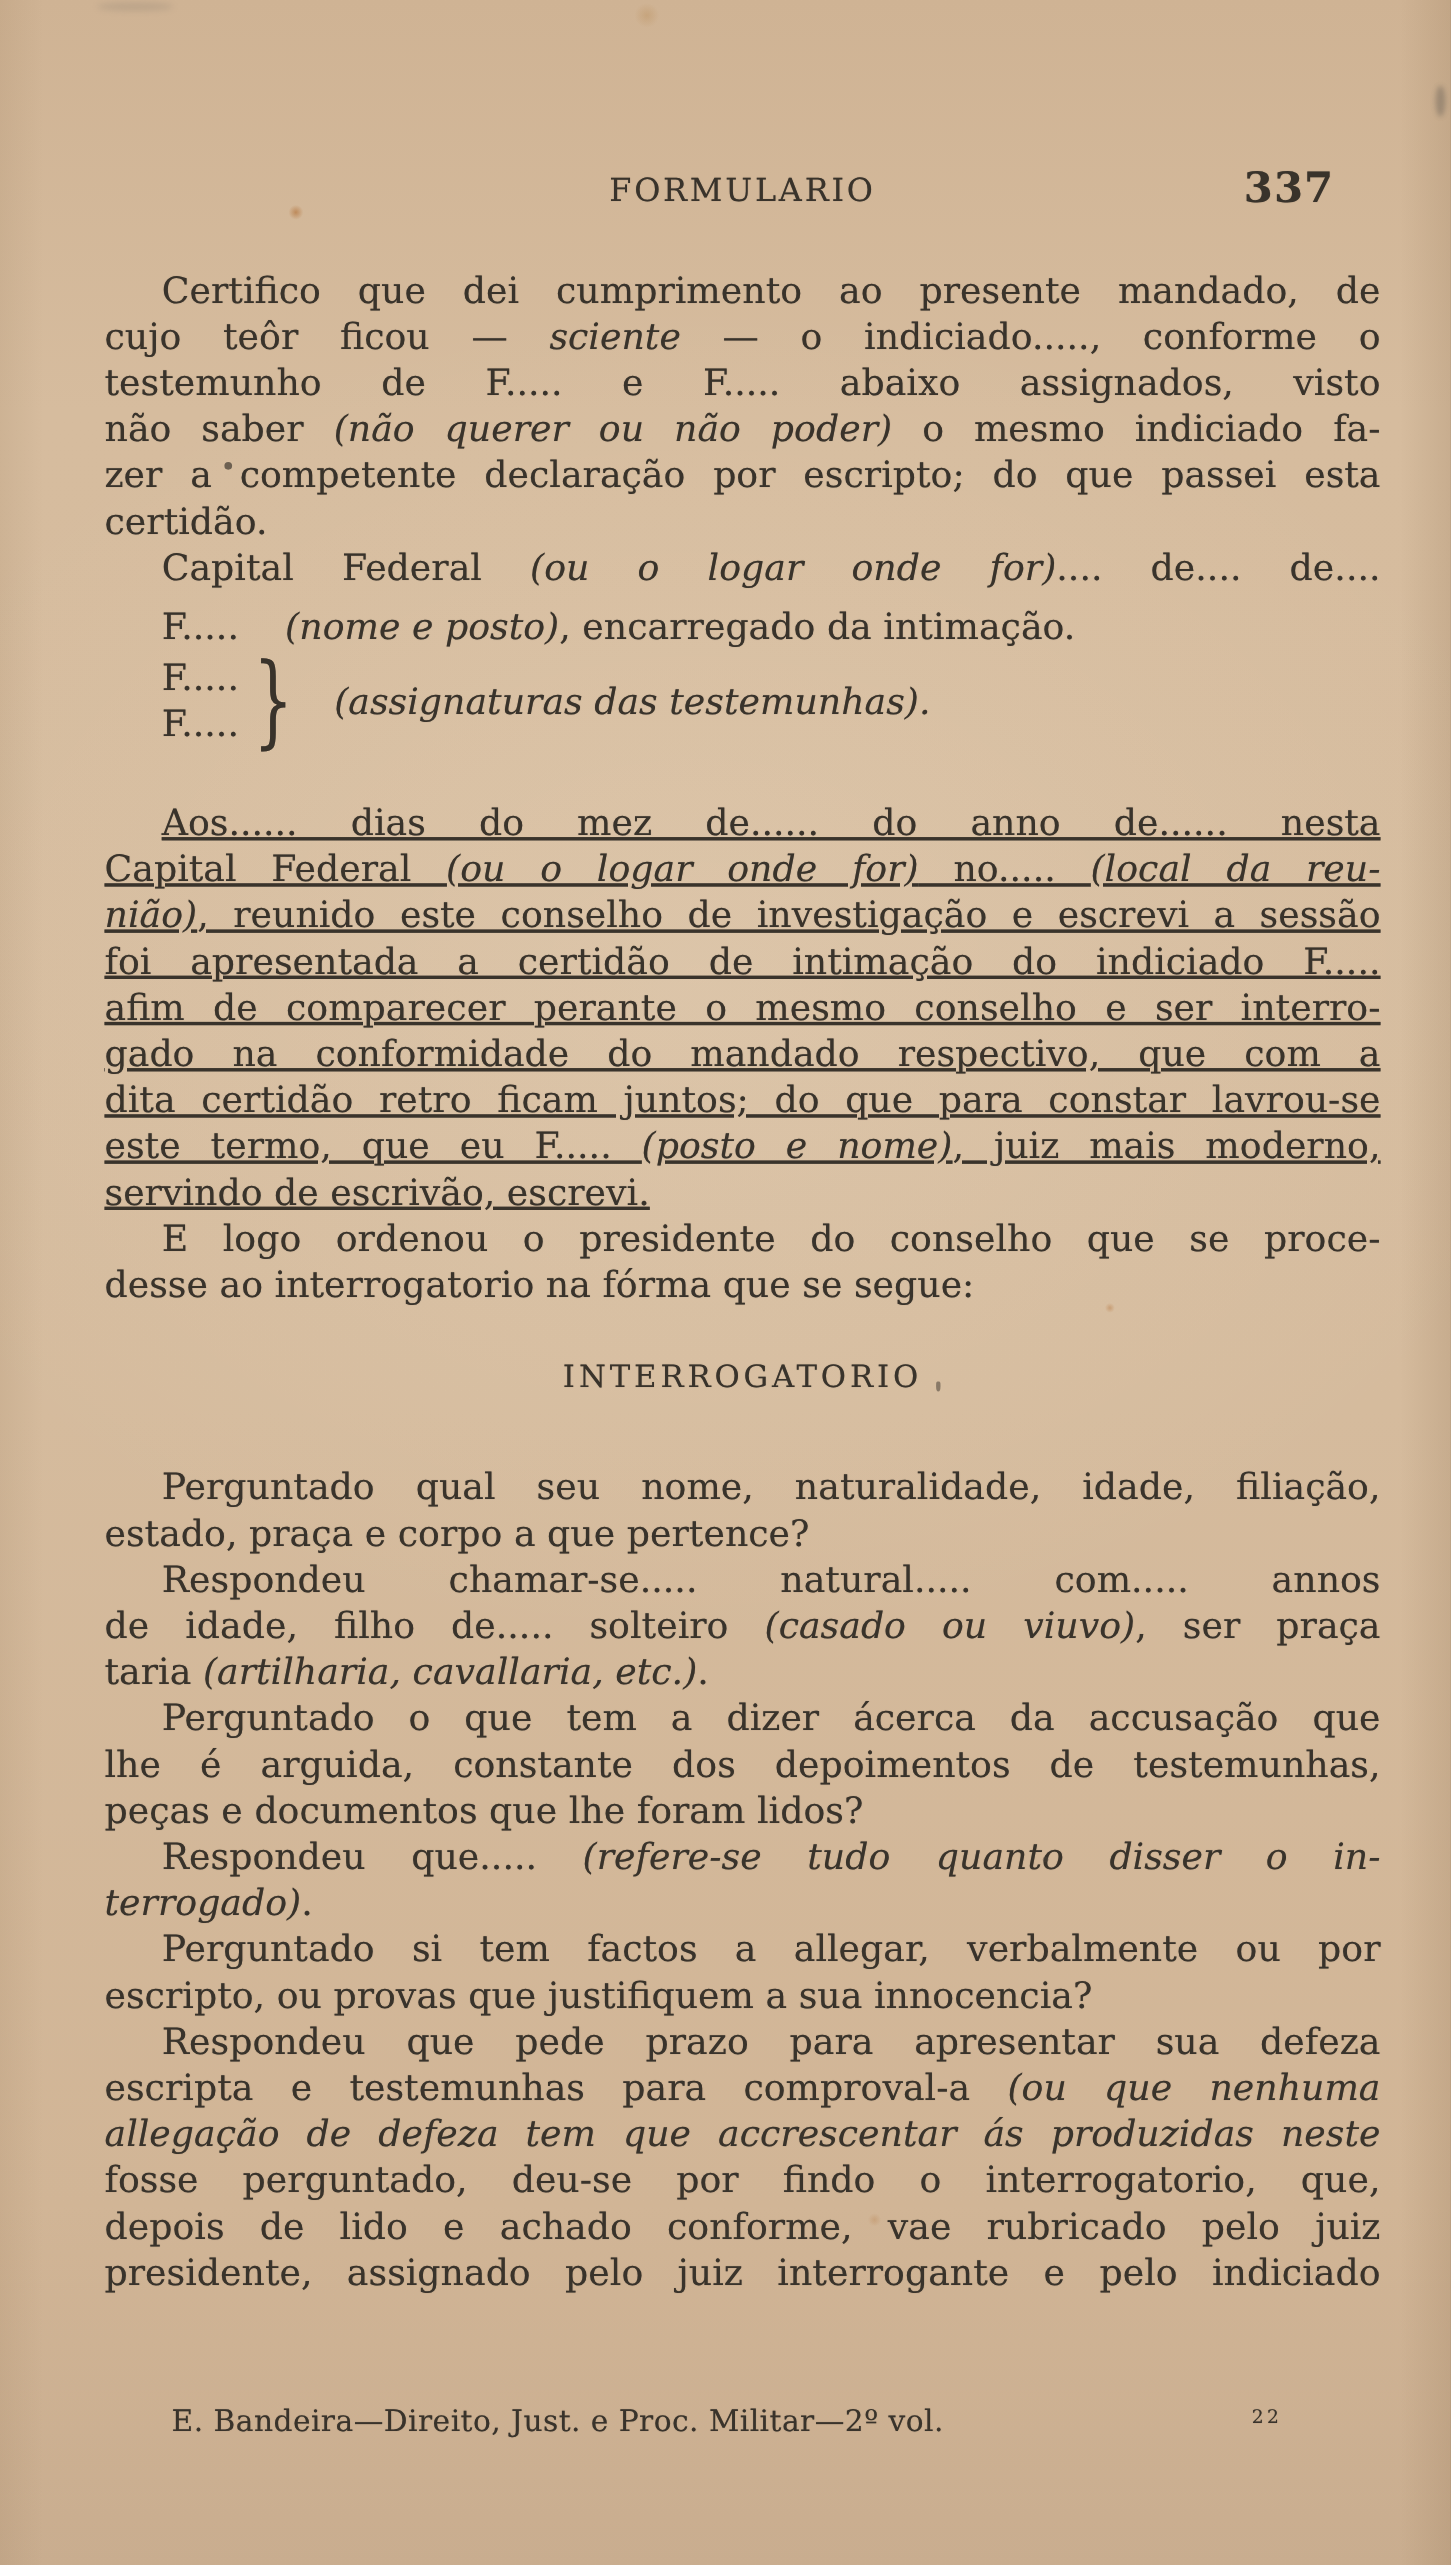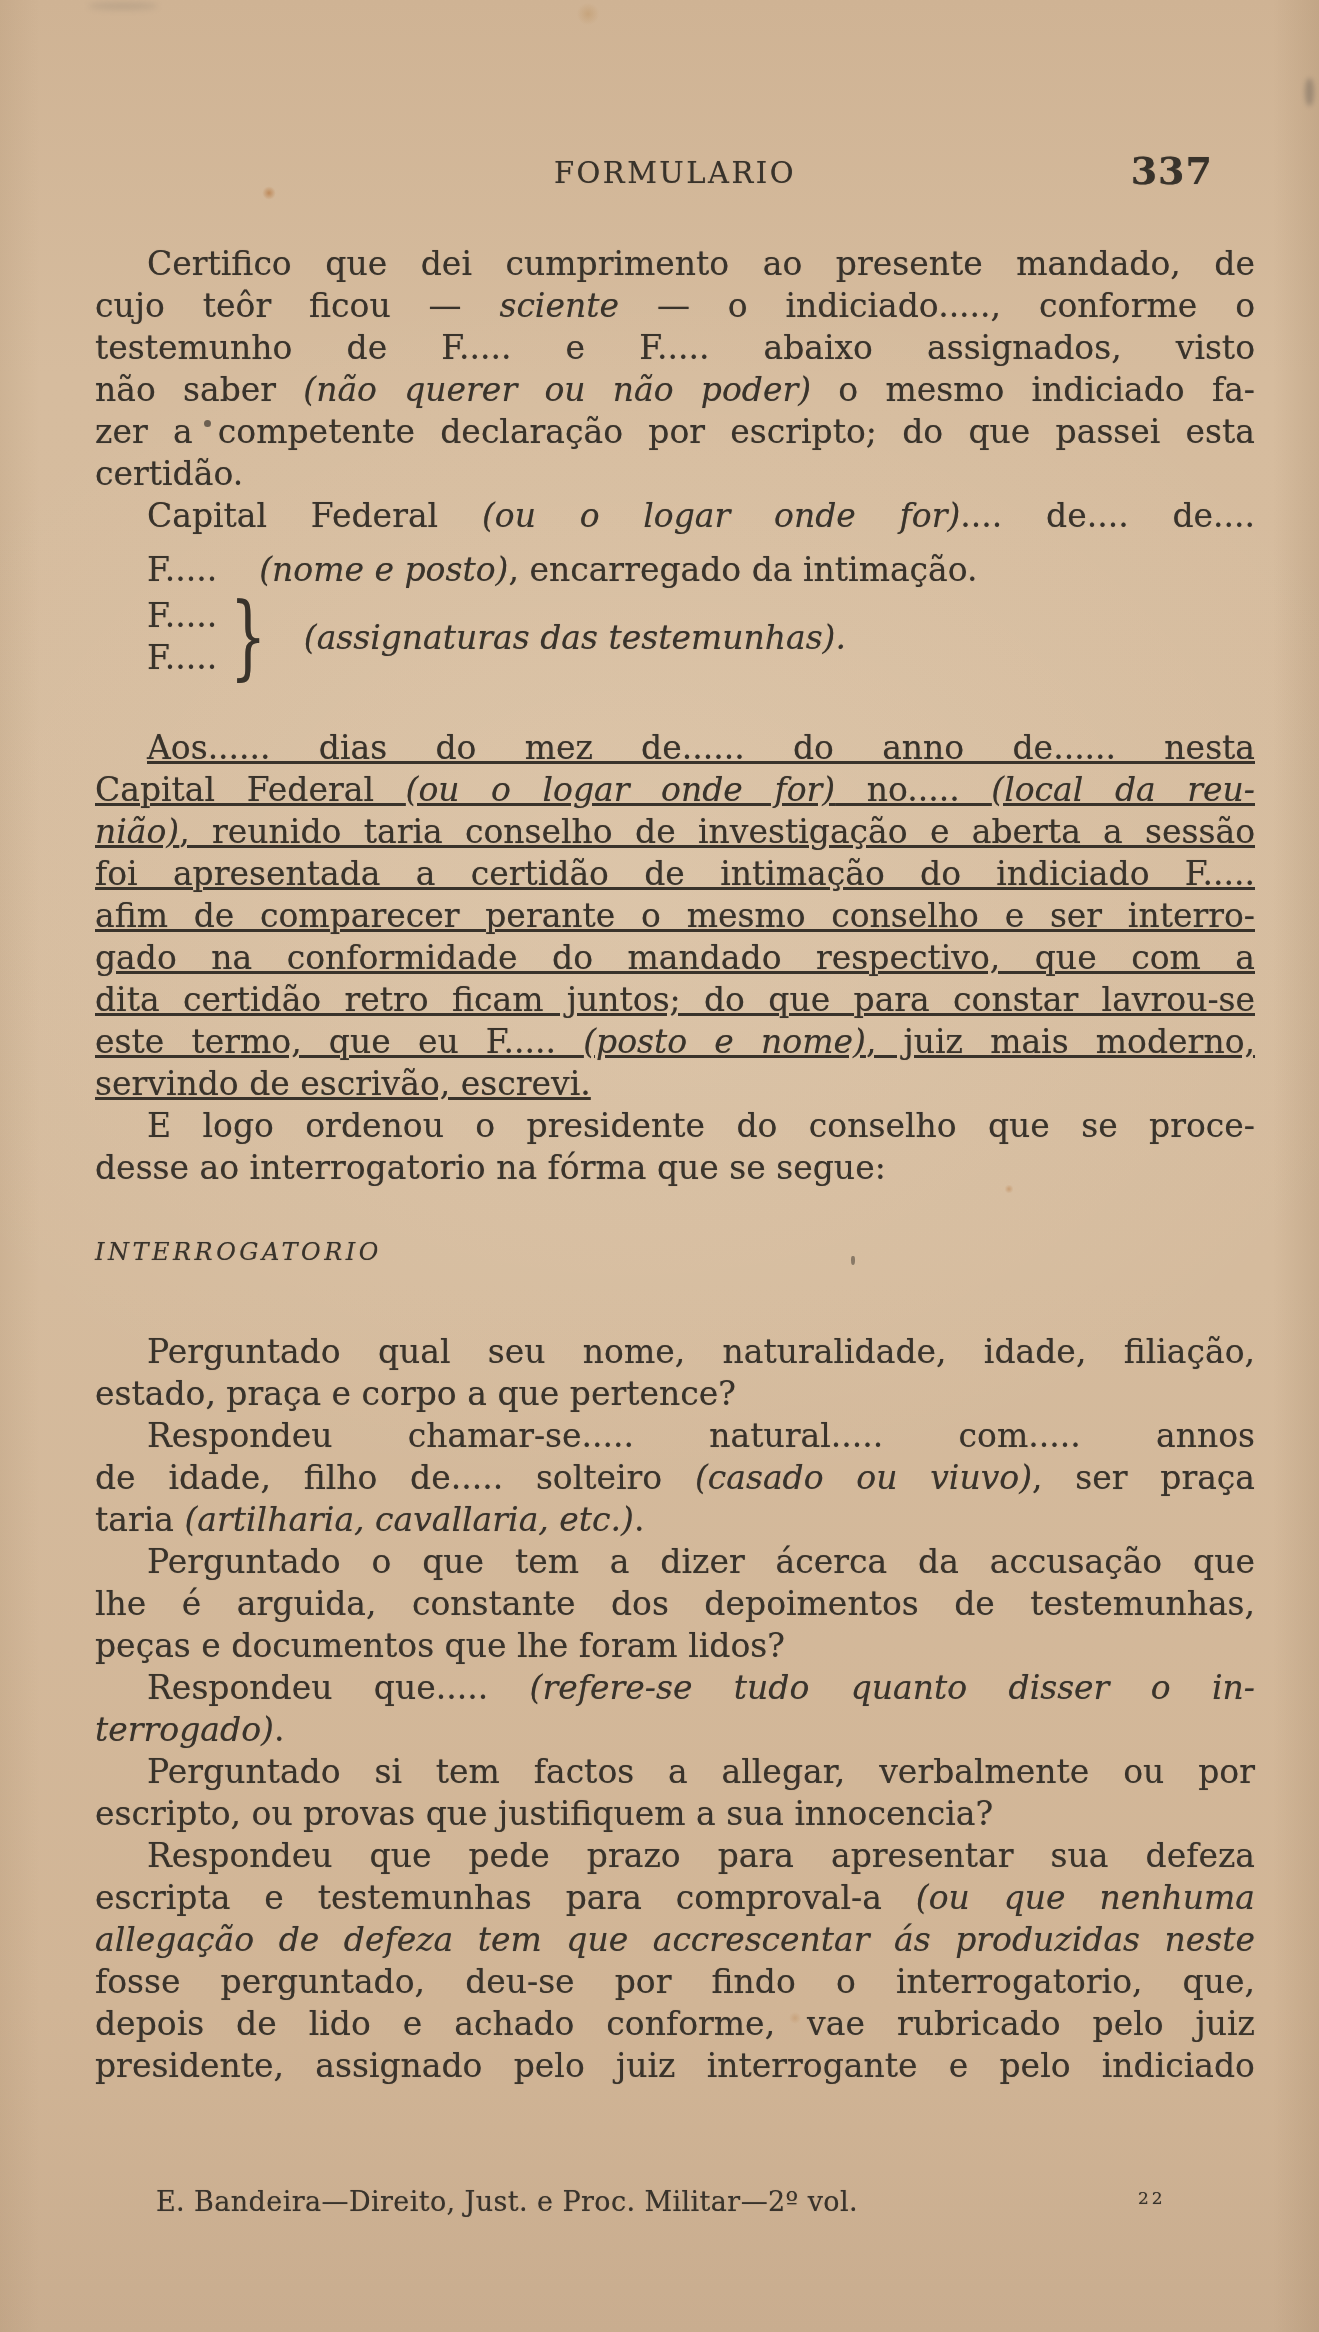--- a/index.html
+++ b/index.html
@@ -53,26 +53,25 @@
     white-space: nowrap;
     text-align: justify;
     text-align-last: justify;
     text-justify: inter-word;
   }
   .line.lastline { text-align-last: left; }
   .line.indent { padding-left: 52px; }
   .it { font-style: italic; }
 
   .heading {
-    font-size: 24px;
+    font-size: 28px;
     line-height: 42px;
     height: 42px;
-    text-align: left;
+    text-align: center;
     letter-spacing: 3.5px;
-    font-style: italic;
   }
 
   .witnesses { display: flex; align-items: center; height: 84px; }
   .wnames { display: flex; flex-direction: column; }
   .wnames .wline {
     font-size: 33px; line-height: 42px; height: 42px;
     padding-left: 52px; white-space: nowrap;
   }
   .brace {
     font-size: 92px; line-height: 84px;
@@ -139,21 +138,21 @@
         <div class="wnames">
           <div class="wline">F.....</div>
           <div class="wline">F.....</div>
         </div>
         <div class="brace">}</div>
         <div class="wlabel">(assignaturas das testemunhas).</div>
       </div>
       <div class="para" style="margin-top: 48px; text-decoration: underline;">
         <div class="line indent"><span>Aos...... dias do mez de...... do anno de...... nesta</span></div>
         <div class="line"><span>Capital Federal </span><span class="it">(ou o logar onde for)</span><span> no..... </span><span class="it">(local da reu-</span></div>
-        <div class="line"><span class="it">nião)</span><span>, reunido taria conselho de investigação e aberta a sessão</span></div>
+        <div class="line"><span class="it">nião)</span><span>, reunido este conselho de investigação e escrevi a sessão</span></div>
         <div class="line"><span>foi apresentada a certidão de intimação do indiciado F.....</span></div>
         <div class="line"><span>afim de comparecer perante o mesmo conselho e ser interro-</span></div>
         <div class="line"><span>gado na conformidade do mandado respectivo, que com a</span></div>
         <div class="line"><span>dita certidão retro ficam juntos; do que para constar lavrou-se</span></div>
         <div class="line"><span>este termo, que eu F..... </span><span class="it">(posto e nome)</span><span>, juiz mais moderno,</span></div>
         <div class="line lastline"><span>servindo de escrivão, escrevi.</span></div>
       </div>
       <div class="para">
         <div class="line indent"><span>E logo ordenou o presidente do conselho que se proce-</span></div>
         <div class="line lastline"><span>desse ao interrogatorio na fórma que se segue:</span></div>

